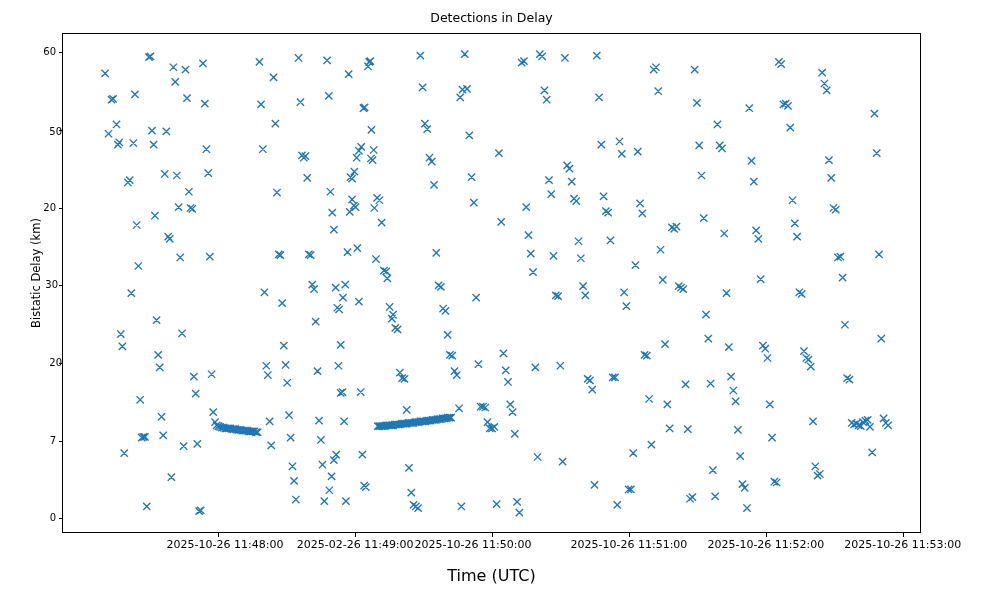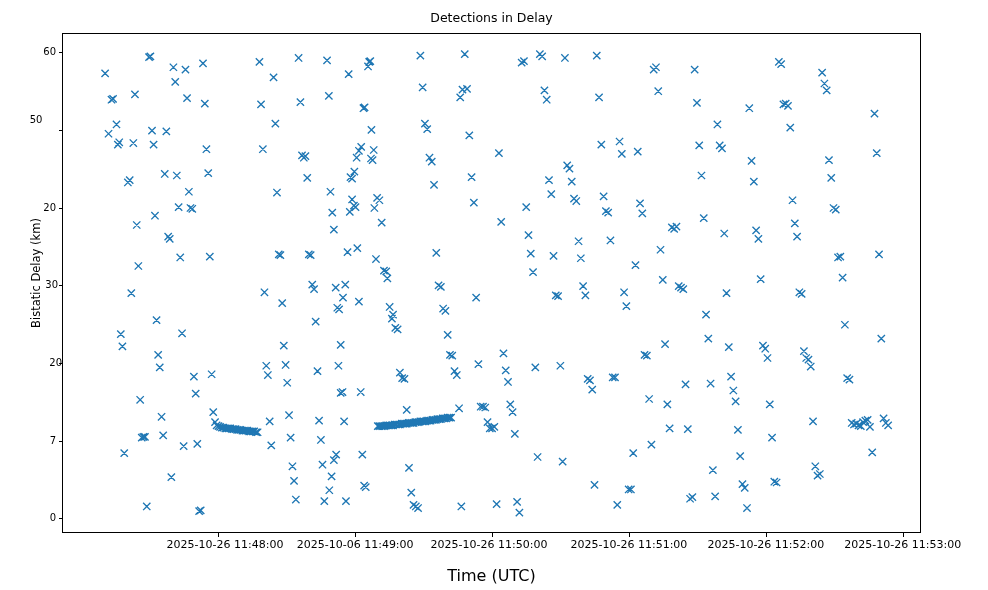--- a/index.html
+++ b/index.html
@@ -139,31 +139,31 @@
       <div class="ytick-label" style="top: 479.248px; right: 100%; margin-right: 6px;">0</div>
       <div class="ytick-mark" style="top: 407.609px;"></div>
       <div class="ytick-label" style="top: 401.609px; right: 100%; margin-right: 6px;">7</div>
       <div class="ytick-mark" style="top: 329.969px;"></div>
       <div class="ytick-label" style="top: 323.969px; right: 100%; margin-right: 0;">20</div>
       <div class="ytick-mark" style="top: 252.329px;"></div>
       <div class="ytick-label" style="top: 246.329px; right: 100%; margin-right: 4px;">30</div>
       <div class="ytick-mark" style="top: 174.689px;"></div>
       <div class="ytick-label" style="top: 168.689px; right: 100%; margin-right: 6px;">20</div>
       <div class="ytick-mark" style="top: 97.0497px;"></div>
-      <div class="ytick-label" style="top: 81px; right: 100%; margin-right: 6px; text-align: center;">50</div>
+      <div class="ytick-label" style="top: 93px; right: 100%; ">50</div>
       <div class="ytick-mark" style="top: 19.4099px;"></div>
       <div class="ytick-label" style="top: 13.4099px; right: 100%; margin-right: 6px;">60</div>
     </div>
   <div id="xtick-layer">
       <div class="xtick-mark" style="left: 156.286px;"></div>
       <div class="xtick-label" style="left: 163px;">2025-10-26 11:48:00</div>
       <div class="xtick-mark" style="left: 293.178px;"></div>
-      <div class="xtick-label" style="left: 293.178px;">2025-10-06 11:49:00</div>
+      <div class="xtick-label" style="left: 293.178px;">2025-02-26 11:49:00</div>
       <div class="xtick-mark" style="left: 430.07px;"></div>
-      <div class="xtick-label" style="left: 427px;">2025-10-26 11:50:00</div>
+      <div class="xtick-label" style="left: 411px;">2025-10-26 11:50:00</div>
       <div class="xtick-mark" style="left: 566.963px;"></div>
       <div class="xtick-label" style="left: 566.963px;">2025-10-26 11:51:00</div>
       <div class="xtick-mark" style="left: 703.855px;"></div>
       <div class="xtick-label" style="left: 703.855px;">2025-10-26 11:52:00</div>
       <div class="xtick-mark" style="left: 840.748px;"></div>
       <div class="xtick-label" style="left: 840.748px;">2025-10-26 11:53:00</div>
     </div>
 
   <div id="xlabel">Time (UTC)</div>
 

